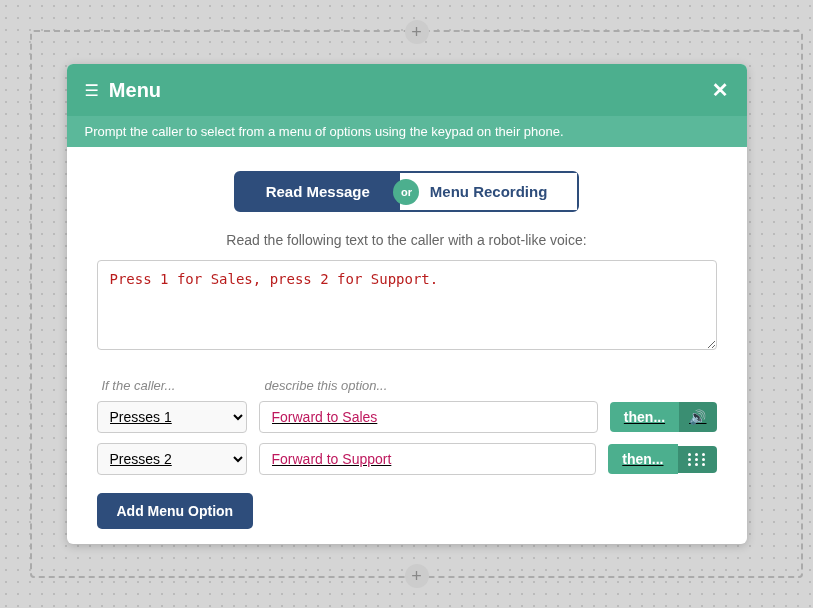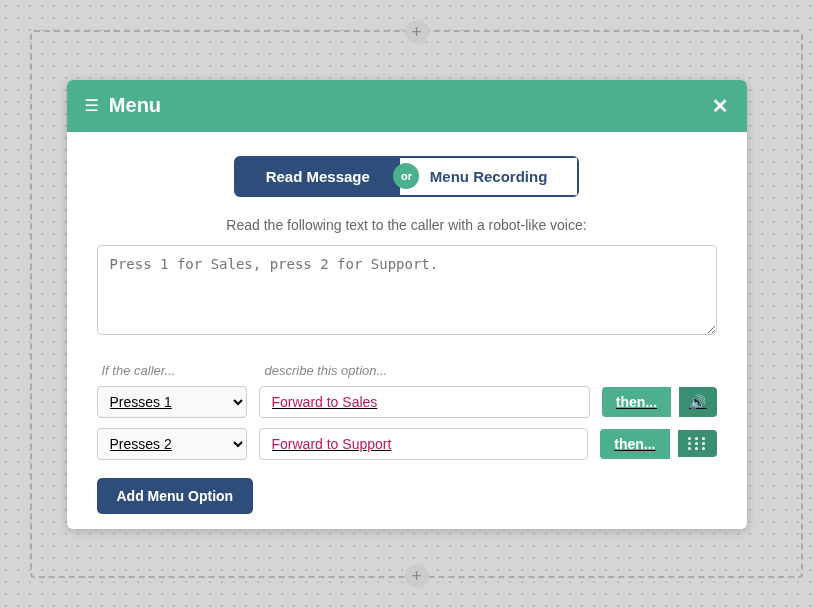--- a/index.html
+++ b/index.html
@@ -176,21 +176,21 @@
       margin-bottom: 12px;
     }
 
     
     .message-textarea {
       width: 100%;
       border: 1px solid #ccc;
       border-radius: 4px;
       padding: 10px 12px;
       font-size: 14px;
-      color: #737373;
+      color: #b91c1c;
       resize: vertical;
       height: 90px;
       outline: none;
       margin-bottom: 24px;
     }
 
     
     .options-header {
       display: grid;
       grid-template-columns: 155px 1fr;
@@ -230,21 +230,21 @@
       border: 1px solid #ccc;
       border-radius: 4px;
       font-size: 14px;
       color: #be185d;
       outline: none;
     }
 
     .then-group {
       display: flex;
       align-items: center;
-      gap: 8px;
+      gap: 0;
     }
 
     .then-btn {
       background: #4caf8e;
       color: #fff;
       border: none;
       padding: 7px 14px;
       font-size: 14px;
       font-weight: bold;
       border-radius: 4px 0 0 4px;
@@ -301,20 +301,23 @@
 <div class="card">
 
   <div class="card-header">
     <div class="card-header-left">
       <span class="menu-icon">☰</span>
       <span class="card-title">Menu</span>
     </div>
     <span class="close-icon">✕</span>
   </div>
 
+  <div class="info-bar">
+    <span>Prompt the caller to select from a menu of options using the keypad on their phone.</span>
+  </div>
 
   <div class="card-body">
 
     
     <div class="toggle-group">
       <div class="toggle-wrapper">
         <button class="toggle-btn active">Read Message</button>
         <div class="toggle-or">or</div>
         <button class="toggle-btn inactive">Menu Recording</button>
       </div>

